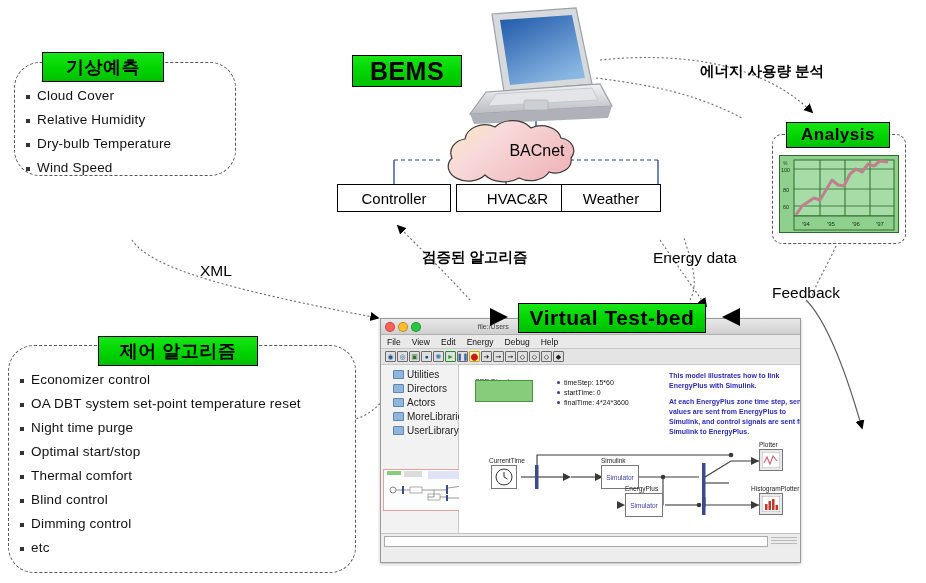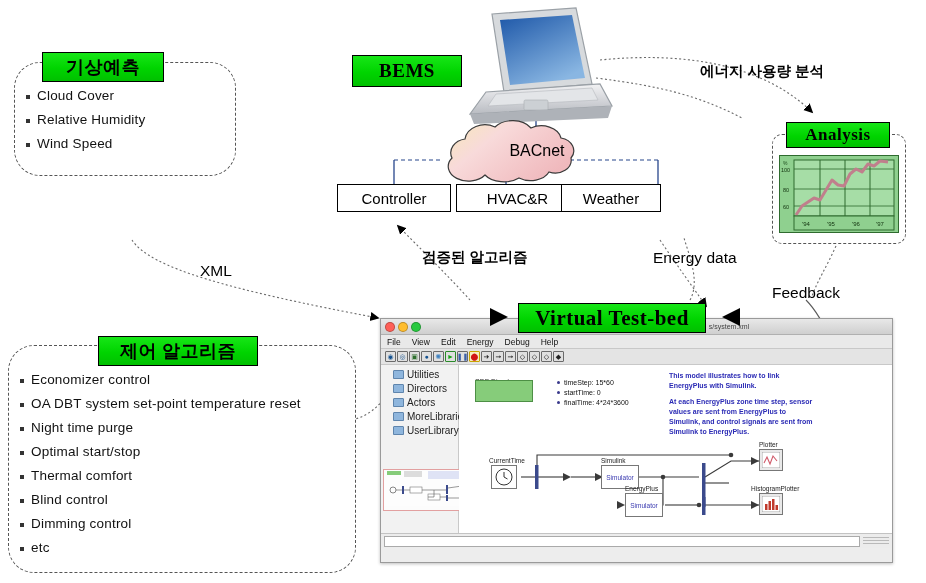--- a/index.html
+++ b/index.html
@@ -4,21 +4,21 @@
 <style>
   html,body{margin:0;padding:0;background:#fff;}
   body{width:926px;height:583px;position:relative;overflow:hidden;
        font-family:"Liberation Sans","DejaVu Sans",sans-serif;}
   .abs{position:absolute;}
 
   
   .chip{background:linear-gradient(180deg,#17e617 0%,#00d400 55%,#00c000 100%);
         border:1.5px solid #000;color:#000;font-weight:700;
         display:flex;align-items:center;justify-content:center;
-        letter-spacing:.5px;box-sizing:border-box;z-index:6;font-family:Liberation Serif, serif;}
+        letter-spacing:.5px;box-sizing:border-box;z-index:6;}
 
   
   .callout{border:1.6px dashed #555;border-radius:26px;background:#fff;box-sizing:border-box;}
   .bullets{position:absolute;left:18px;top:30px;right:10px;}
   .bullets .li{display:flex;align-items:flex-start;margin-bottom:9px;
                font-size:13.5px;color:#111;letter-spacing:.2px;}
   .bullets .li .sq{width:4px;height:4px;background:#333;margin:7px 7px 0 0;flex:0 0 auto;}
 
   
   .pbox{border:1.4px solid #000;background:#fff;display:flex;align-items:center;
@@ -143,20 +143,24 @@
     <div class="li">
         <span class="sq"></span>
         <span>Cloud Cover</span>
       </div>
     <div class="li">
         <span class="sq"></span>
         <span>Relative Humidity</span>
       </div>
     <div class="li">
         <span class="sq"></span>
+        <span>Dry-bulb Temperature</span>
+      </div>
+    <div class="li">
+        <span class="sq"></span>
         <span>Wind Speed</span>
       </div>
   </div>
 </div>
 
 <div class="abs callout" style="left:8px;top:345px;width:348px;height:228px;z-index:2"></div>
 <div class="abs chip" style="left:98px;top:336px;width:160px;height:30px;font-size:18px;">제어 알고리즘</div>
 <div class="abs" style="left:20px;top:372px;width:340px;z-index:5">
   <div class="bullets" style="position:relative;left:0;top:0">
     <div class="li">
@@ -187,21 +191,21 @@
         <span class="sq"></span>
         <span>Dimming control</span>
       </div>
     <div class="li">
         <span class="sq"></span>
         <span>etc</span>
       </div>
   </div>
 </div>
 
-<div class="abs chip" style="left:352px;top:55px;width:110px;height:32px;font-size:19px;">BEMS</div>
+<div class="abs chip" style="left:352px;top:55px;width:110px;height:32px;font-size:25px;">BEMS</div>
 <div class="abs" style="left:462px;top:142px;width:150px;text-align:center;font-size:16px;color:#000;z-index:4">BACnet</div>
 
 <div class="abs pbox" style="left:337px;top:184px;width:114px;height:28px;z-index:3">Controller</div>
 <div class="abs pbox" style="left:456px;top:184px;width:123px;height:28px;z-index:3">HVAC&amp;R</div>
 <div class="abs pbox" style="left:561px;top:184px;width:100px;height:28px;z-index:3">Weather</div>
 
 <div class="abs callout" style="left:772px;top:134px;width:134px;height:110px;border-radius:10px;z-index:2"></div>
 <div class="abs chip" style="left:786px;top:122px;width:104px;height:26px;font-size:17px;">Analysis</div>
 
 <div class="abs mchart" style="left:779px;top:155px;width:120px;height:78px;z-index:4">
@@ -226,21 +230,21 @@
     <text x="96" y="70" font-size="6" fill="#12330f" font-family="'Liberation Sans',sans-serif">'97</text>
   </svg>
 </div>
 
 <div class="abs lbl" style="left:200px;top:262px;z-index:5">XML</div>
 <div class="abs klbl" style="left:422px;top:248px;z-index:5">검증된 알고리즘</div>
 <div class="abs klbl" style="left:700px;top:62px;z-index:5">에너지 사용량 분석</div>
 <div class="abs lbl" style="left:653px;top:249px;z-index:5">Energy data</div>
 <div class="abs lbl" style="left:772px;top:284px;z-index:5">Feedback</div>
 
-<div class="abs win" style="left:380px;top:318px;width:513px;height:245px;z-index:3">
+<div class="abs win" style="left:380px;top:318px;width:421px;height:245px;z-index:3">
 
   <div class="titlebar">
     <div class="tl r"></div>
     <div class="tl y"></div>
     <div class="tl g"></div>
     <div class="wtitle">
       <span>file:/Users</span>
       <span style="display:inline-block;width:150px"></span>
       <span>s/system.xml</span>
     </div>

